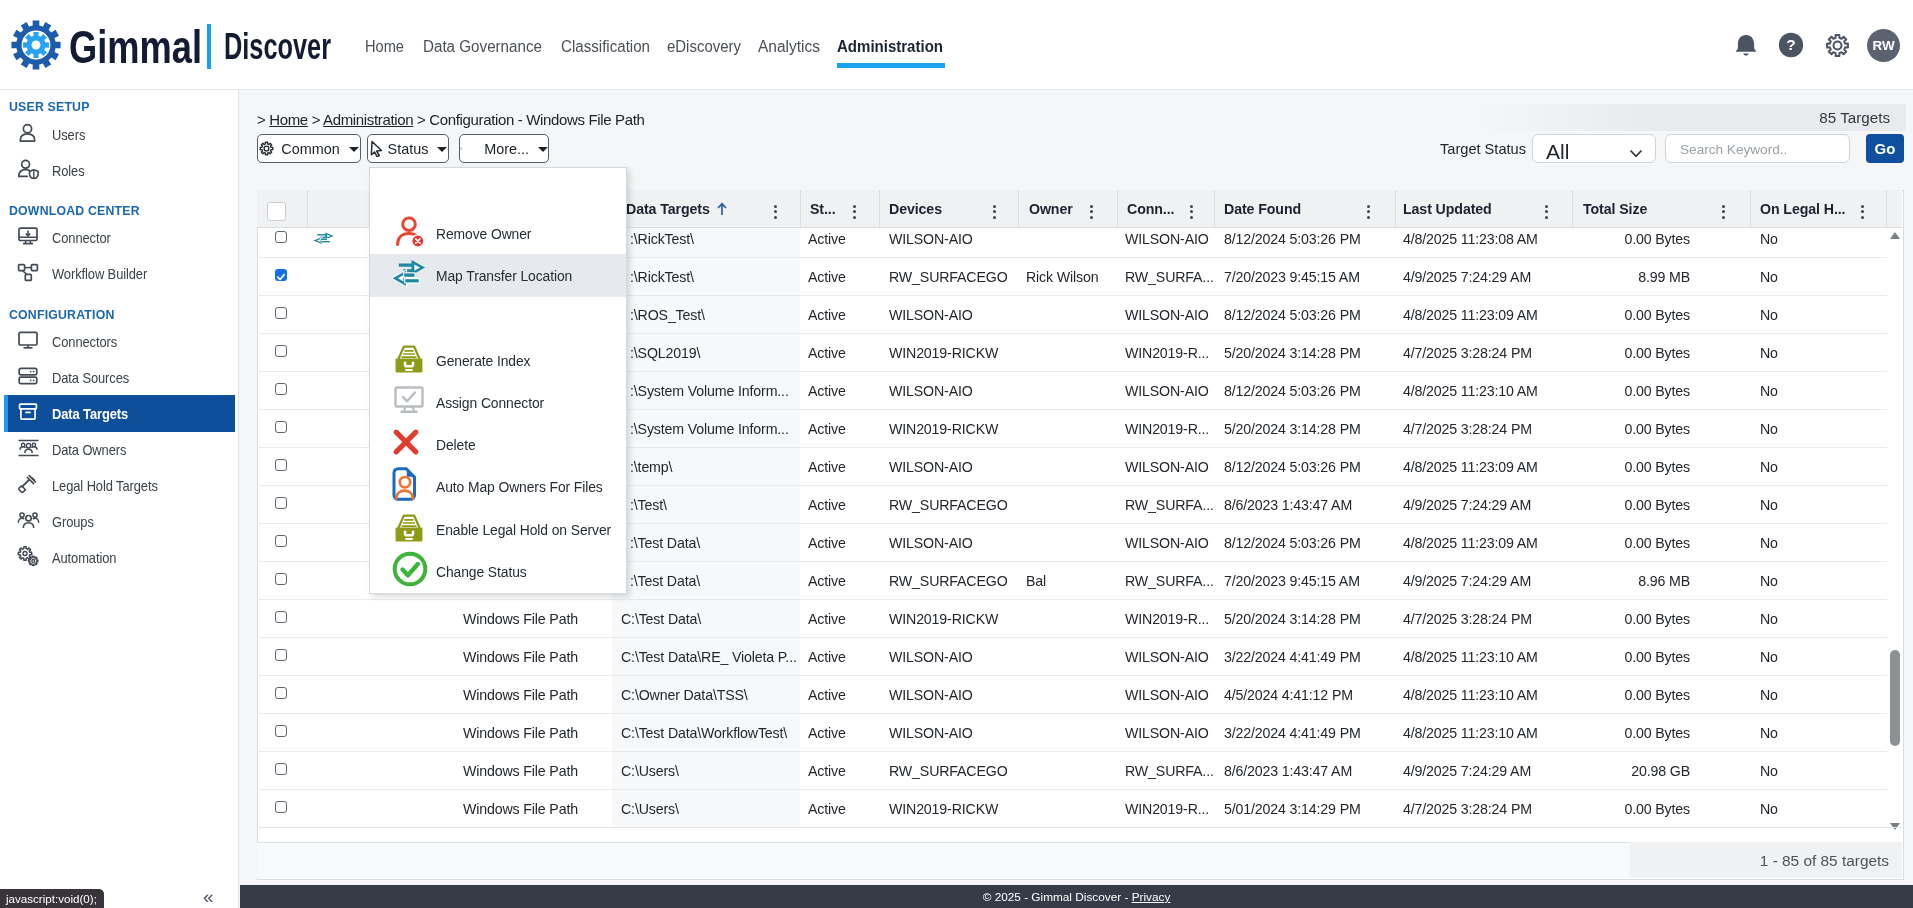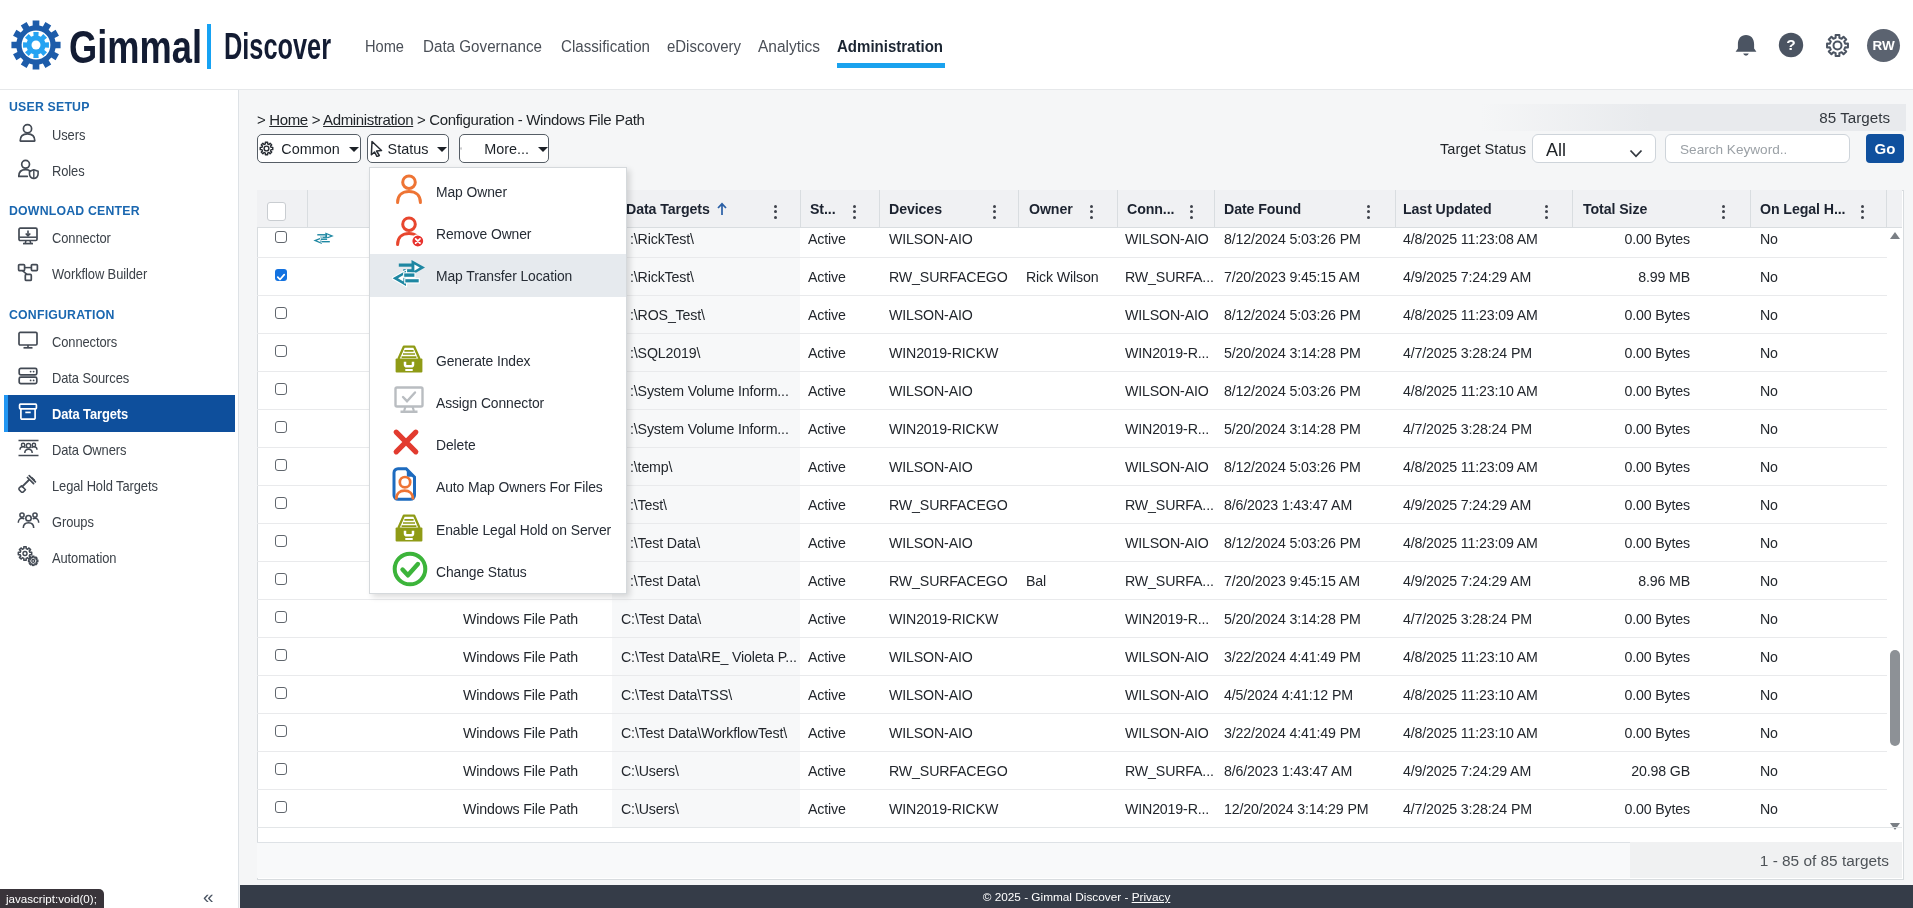--- a/index.html
+++ b/index.html
@@ -198,21 +198,21 @@
       <circle cx="8.5" cy="8.5" r="7.5" fill="none" stroke="#272c33" stroke-width="1.4"></circle>
       <circle cx="5.1" cy="8.5" r="1" fill="#272c33"></circle>
       <circle cx="8.5" cy="8.5" r="1" fill="#272c33"></circle>
       <circle cx="11.9" cy="8.5" r="1" fill="#272c33"></circle>
     </svg>
     <span style="margin-left:22px">More...</span>
     <span style="display:inline-block;width:0;height:0;border-left:5px solid transparent;border-right:5px solid transparent;border-top:5.5px solid #1c2127;vertical-align:middle;margin-left:9px;position:relative;top:1px"></span>
   </div>
 <div class="abs" style="left:1331px;top:141px;width:195px;text-align:right;font-size:14.6px;color:#212529">Target Status</div>
 <div class="abs" style="left:1532px;top:134px;width:124px;height:29px;background:#fff;border:1px solid #ced4da;border-radius:6px"></div>
-<div class="abs" style="left:1546px;top:140px;font-size:18px;color:#212529">All</div>
+<div class="abs" style="left:1546px;top:140px;font-size:21px;color:#212529">All</div>
 <div class="abs" style="left:1629px;top:144px"><svg width="14" height="9" viewBox="0 0 14 9" style="">
       <path d="M1.5 1.5 L7 7.3 L12.5 1.5" fill="none" stroke="#33383f" stroke-width="1.8"></path>
     </svg></div>
 <div class="abs" style="left:1665px;top:134px;width:185px;height:29px;background:#fff;border:1px solid #ced4da;border-radius:6px"></div>
 <div class="abs" style="left:1680px;top:142px;font-size:13.6px;color:#9ba1a6">Search Keyword..</div>
 <div class="abs" style="left:1866px;top:134px;width:38px;height:29px;background:#0f509e;border-radius:4px;color:#fff;font-size:15px;font-weight:bold;text-align:center;line-height:29px">Go</div>
 <div class="abs" style="left:257px;top:190px;width:1645px;height:688px;background:#fff;border:1px solid #d8dcdf;box-sizing:content-box"></div>
 <div class="abs" style="left:257px;top:190px;width:1645px;height:688px">
     <div class="abs" style="left:0;top:0;width:1645px;height:38px;background:#f0f1f3;border-bottom:1px solid #d9dde0"></div>
     <div class="sep" style="left:50px"></div>
@@ -386,21 +386,21 @@
       <div class="cell" style="left:551px;top:410px">Active</div>
       <div class="cell" style="left:632px;top:410px">WILSON-AIO</div>
       <div class="cell" style="left:868px;top:410px">WILSON-AIO</div>
       <div class="cell" style="left:967px;top:410px">3/22/2024 4:41:49 PM</div>
       <div class="cell" style="left:1146px;top:410px">4/8/2025 11:23:10 AM</div>
       <div class="cell" style="left:1285px;top:410px;width:148px;text-align:right">0.00 Bytes</div>
       <div class="cell" style="left:1503px;top:410px">No</div>
       <div class="abs" style="left:0;top:448px;width:1630px;height:38px;border-bottom:1px solid #e9eaec"></div>
       <div style="position:absolute;left:18px;top:459px;width:12px;height:12px;background:#fff;border:1px solid #60666d;border-radius:3px;box-sizing:border-box"></div>
       <div class="cell" style="left:206px;top:448px">Windows File Path</div>
-      <div class="cell" style="left:364px;top:448px;width:180px;overflow:hidden">C:\Test Data\TSS\</div>
+      <div class="cell" style="left:364px;top:448px;width:180px;overflow:hidden">C:\Owner Data\TSS\</div>
       <div class="cell" style="left:551px;top:448px">Active</div>
       <div class="cell" style="left:632px;top:448px">WILSON-AIO</div>
       <div class="cell" style="left:868px;top:448px">WILSON-AIO</div>
       <div class="cell" style="left:967px;top:448px">4/5/2024 4:41:12 PM</div>
       <div class="cell" style="left:1146px;top:448px">4/8/2025 11:23:10 AM</div>
       <div class="cell" style="left:1285px;top:448px;width:148px;text-align:right">0.00 Bytes</div>
       <div class="cell" style="left:1503px;top:448px">No</div>
       <div class="abs" style="left:0;top:486px;width:1630px;height:38px;border-bottom:1px solid #e9eaec"></div>
       <div style="position:absolute;left:18px;top:497px;width:12px;height:12px;background:#fff;border:1px solid #60666d;border-radius:3px;box-sizing:border-box"></div>
       <div class="cell" style="left:206px;top:486px">Windows File Path</div>
@@ -423,41 +423,34 @@
       <div class="cell" style="left:1146px;top:524px">4/9/2025 7:24:29 AM</div>
       <div class="cell" style="left:1285px;top:524px;width:148px;text-align:right">20.98 GB</div>
       <div class="cell" style="left:1503px;top:524px">No</div>
       <div class="abs" style="left:0;top:562px;width:1630px;height:38px;border-bottom:1px solid #e9eaec"></div>
       <div style="position:absolute;left:18px;top:573px;width:12px;height:12px;background:#fff;border:1px solid #60666d;border-radius:3px;box-sizing:border-box"></div>
       <div class="cell" style="left:206px;top:562px">Windows File Path</div>
       <div class="cell" style="left:364px;top:562px;width:180px;overflow:hidden">C:\Users\</div>
       <div class="cell" style="left:551px;top:562px">Active</div>
       <div class="cell" style="left:632px;top:562px">WIN2019-RICKW</div>
       <div class="cell" style="left:868px;top:562px">WIN2019-R...</div>
-      <div class="cell" style="left:967px;top:562px">12/20/2024 3:14:29 PM</div>
+      <div class="cell" style="left:967px;top:562px">5/01/2024 3:14:29 PM</div>
       <div class="cell" style="left:1146px;top:562px">4/7/2025 3:28:24 PM</div>
       <div class="cell" style="left:1285px;top:562px;width:148px;text-align:right">0.00 Bytes</div>
       <div class="cell" style="left:1503px;top:562px">No</div>
     </div>
     <div class="abs" style="left:1633px;top:42px;width:0;height:0;border-left:5px solid transparent;border-right:5px solid transparent;border-bottom:7px solid #7a7f85"></div>
     <div class="abs" style="left:1633px;top:460px;width:10px;height:96px;background:#8d9196;border-radius:5px"></div>
     <div class="abs" style="left:1633px;top:633px;width:0;height:0;border-left:5px solid transparent;border-right:5px solid transparent;border-top:7px solid #7a7f85"></div>
     <div class="abs" style="left:0;top:637px;width:1645px;height:1px;background:#e3e6e8"></div>
     <div class="abs" style="left:0;top:652px;width:1645px;height:36px;background:#f8f9fa;border-top:1px solid #dee2e6"></div>
     <div class="abs" style="left:1373px;top:652px;width:272px;height:36px;background:#f0f1f2"></div>
     <div class="abs" style="left:1432px;top:662px;width:200px;text-align:right;font-size:15.4px;color:#4e5358">1 - 85 of 85 targets</div>
   </div>
 <div class="abs" style="left:369px;top:167px;width:258px;height:427px;background:#fff;border:1px solid #d5d9dc;box-shadow:3px 3px 6px rgba(0,0,0,.14);z-index:50">
-    <div class="mi" style="top:2.0px;">
-      <span class="ico"><svg width="34" height="34" viewBox="0 0 34 34" style="">
-          <circle cx="17" cy="10.2" r="6.3" fill="none" stroke="#ee7434" stroke-width="3.0"></circle>
-          <path d="M5.6 30.5 c0-7.5 5.2-10.9 11.4-10.9 s11.4 3.4 11.4 10.9" fill="none" stroke="#ee7434" stroke-width="3.0" stroke-linecap="round"></path>
-        </svg></span>
-      <span class="txt">Map Owner</span>
-    </div>
     <div class="mi" style="top:44.2px;">
       <span class="ico"><svg width="34" height="34" viewBox="0 0 34 34" style="">
           <circle cx="17" cy="10.2" r="6.3" fill="none" stroke="#e8462e" stroke-width="3.0"></circle>
           <path d="M5.6 30.5 c0-7.5 5.2-10.9 11.4-10.9 s11.4 3.4 11.4 10.9" fill="none" stroke="#e8462e" stroke-width="3.0" stroke-linecap="round"></path>
           <circle cx="25.8" cy="27" r="6.1" fill="#e8332e" stroke="#fff" stroke-width="1.4"></circle>
           <path d="M23.6 24.8 l4.4 4.4 M28 24.8 l-4.4 4.4" stroke="#fff" stroke-width="1.7" stroke-linecap="round"></path>
         </svg></span>
       <span class="txt">Remove Owner</span>
     </div>
     <div class="mi" style="top:86.4px;background:#e6eaee;">

